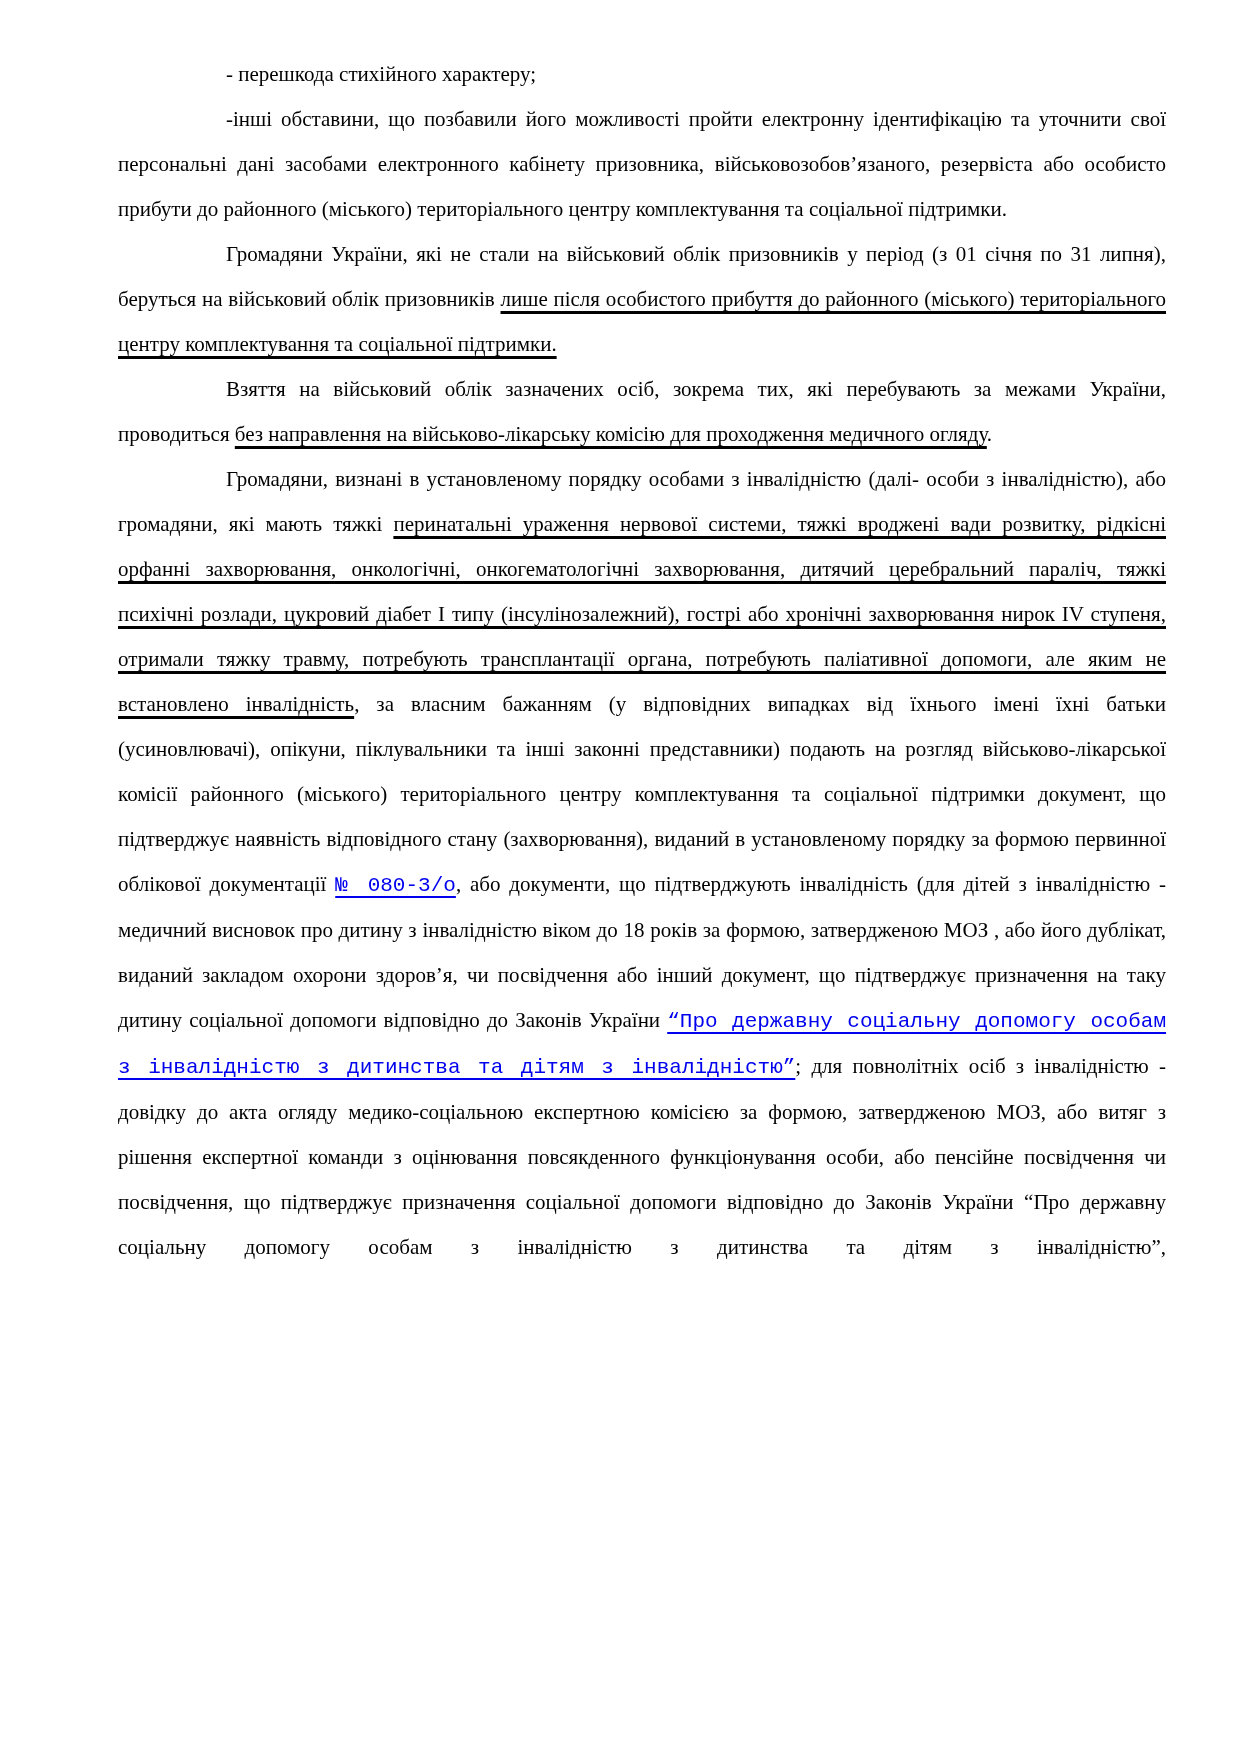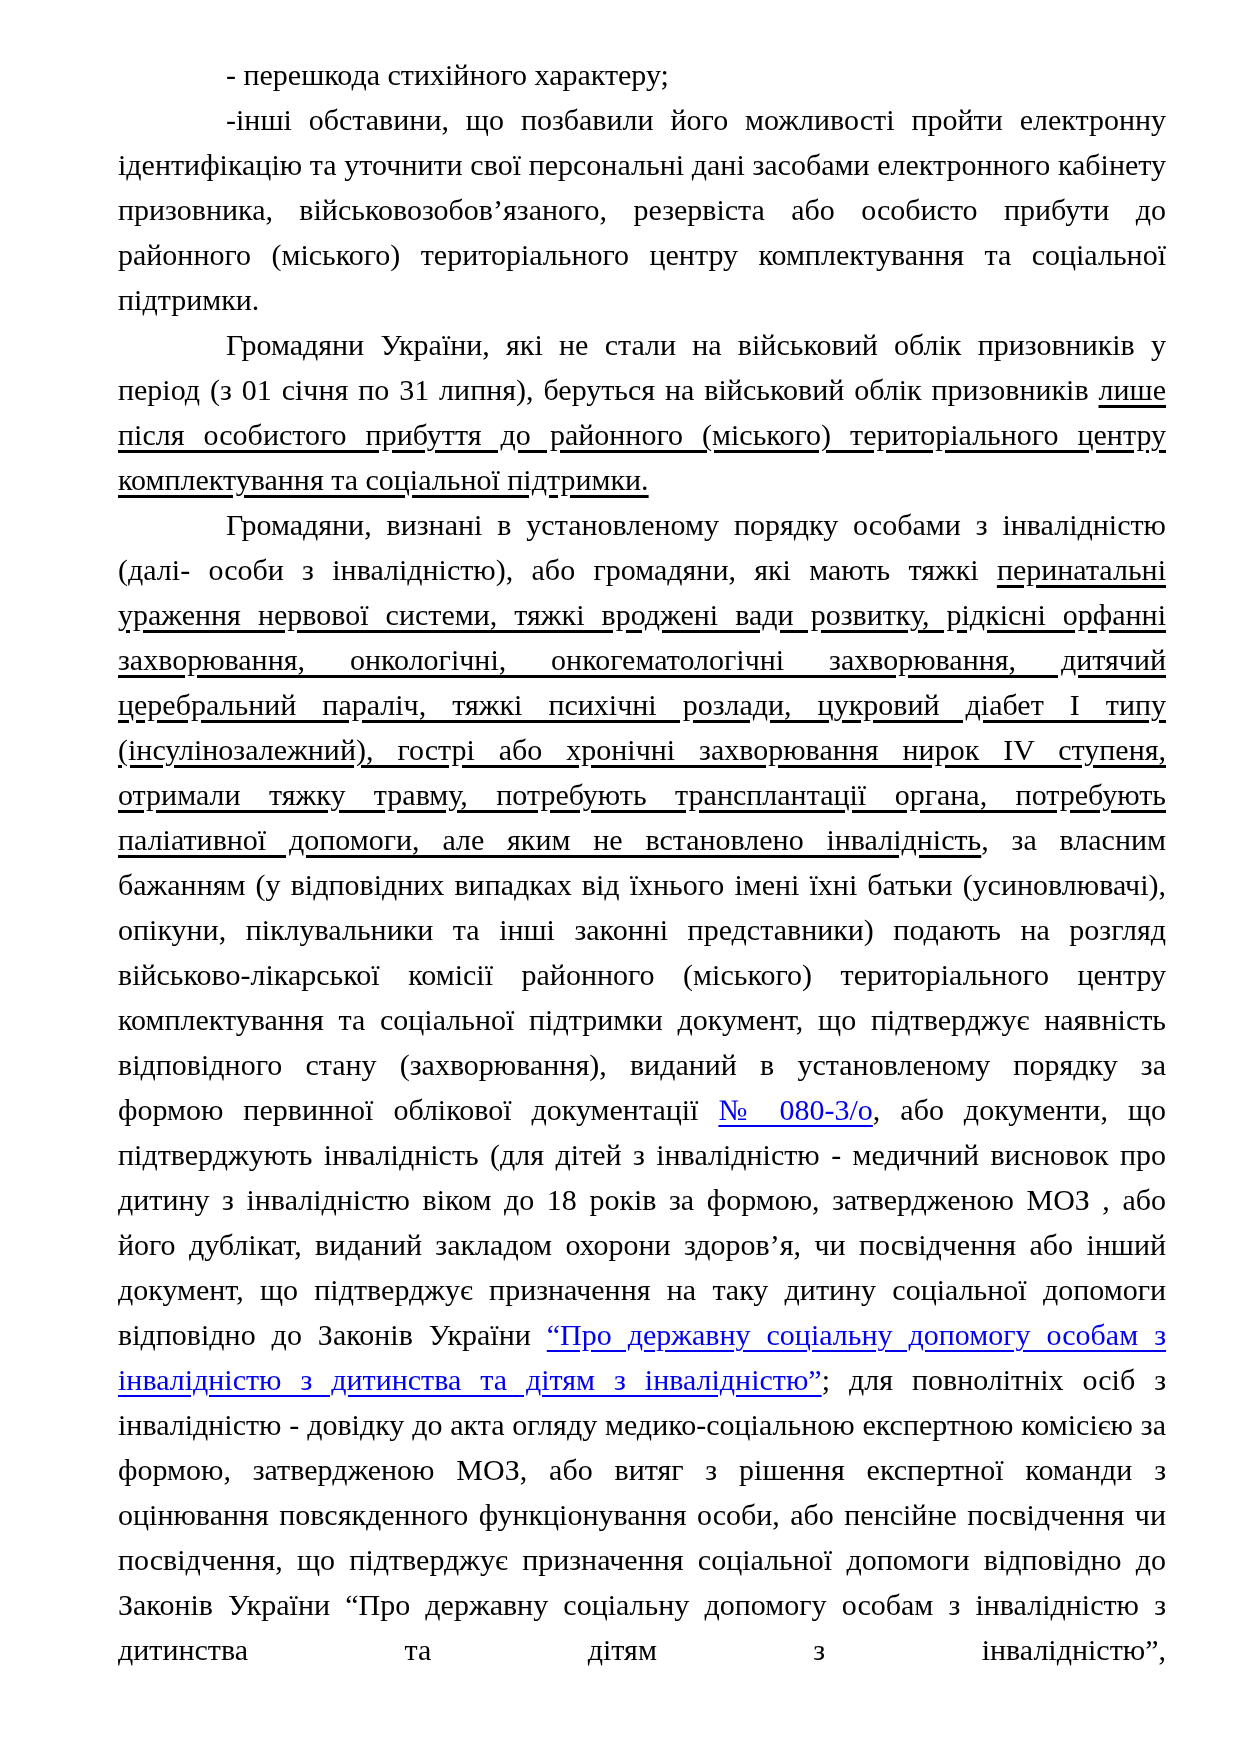--- a/index.html
+++ b/index.html
@@ -10,21 +10,21 @@
   .page {
     position: relative;
     width: 1240px;
     height: 1754px;
     margin: 0 auto;
     background: var(--page-bg, #ffffff);
     box-sizing: border-box;
     padding: 52px 74px 40px 118px;
     overflow: hidden;
     font-family: "Liberation Serif", "DejaVu Serif", serif;
-    font-size: 30px;
+    font-size: 21px;
     line-height: 45px;
     color: var(--text-color, #000000);
   }
   .doc-body p.para {
     margin: 0;
     text-align: justify;
     text-indent: 108px;
   }
   .doc-body p.para.stretch-last {
     text-align-last: justify;
@@ -34,25 +34,27 @@
     text-decoration: underline;
     text-decoration-thickness: 2.5px;
     text-underline-offset: 5px;
   }
   a.doclink {
     color: var(--link-color, #0000ee);
     text-decoration: underline;
     text-decoration-thickness: 2px;
     text-underline-offset: 5px;
     cursor: pointer;
+    font-family: Liberation Mono, monospace;
   }
 </style>
 </head>
 <body>
 
 <div class="page">
   <div class="doc-body">
       <p class="para"><span>- перешкода стихійного характеру;</span></p>
       <p class="para"><span>-інші обставини, що позбавили його можливості пройти електронну ідентифікацію та уточнити свої персональні дані засобами електронного кабінету призовника, військовозобов’язаного, резервіста або особисто прибути до районного (міського) територіального центру комплектування та соціальної підтримки.</span></p>
       <p class="para"><span>Громадяни України, які не стали на військовий облік призовників у період (</span><span class="run-bold">з 01 січня по 31 липня</span><span>), беруться на військовий облік призовників </span><span class="run-ul">лише після особистого прибуття до районного (міського) територіального центру комплектування та соціальної підтримки.</span></p>
+      <p class="para"><span>Взяття на військовий облік зазначених осіб, зокрема тих, які перебувають за межами України, проводиться </span><span class="run-ul">без направлення на військово-лікарську комісію для проходження медичного огляду</span><span>.</span></p>
       <p class="para stretch-last"><span>Громадяни, визнані в установленому порядку </span><span class="run-bold">особами з інвалідністю</span><span> (далі- особи з інвалідністю), або громадяни, які мають тяжкі </span><span class="run-ul">перинатальні ураження нервової системи, тяжкі вроджені вади розвитку, рідкісні орфанні захворювання, онкологічні, онкогематологічні захворювання, дитячий церебральний параліч, тяжкі психічні розлади, цукровий діабет I типу (інсулінозалежний), гострі або хронічні захворювання нирок IV ступеня, отримали тяжку травму, потребують трансплантації органа, потребують паліативної допомоги, але яким не встановлено інвалідність</span><span>, за власним бажанням (у відповідних випадках від їхнього імені їхні батьки (усиновлювачі), опікуни, піклувальники та інші законні представники) подають на розгляд військово-лікарської комісії районного (міського) територіального центру комплектування та соціальної підтримки документ, що підтверджує наявність відповідного стану (захворювання), виданий в установленому порядку за формою первинної облікової документації </span><a class="doclink" href="#">№ 080-3/о</a><span>, або документи, що підтверджують інвалідність (для дітей з інвалідністю - медичний висновок про дитину з інвалідністю віком до 18 років за формою, затвердженою МОЗ , або його дублікат, виданий закладом охорони здоров’я, чи посвідчення або інший документ, що підтверджує призначення на таку дитину соціальної допомоги відповідно до Законів України </span><a class="doclink" href="#">“Про державну соціальну допомогу особам з інвалідністю з дитинства та дітям з інвалідністю”</a><span>; для повнолітніх осіб з інвалідністю - довідку до акта огляду медико-соціальною експертною комісією за формою, затвердженою МОЗ, або витяг з рішення експертної команди з оцінювання повсякденного функціонування особи, або пенсійне посвідчення чи посвідчення, що підтверджує призначення соціальної допомоги відповідно до Законів України “Про державну соціальну допомогу особам з інвалідністю з дитинства та дітям з інвалідністю”, </span></p>
     </div>
 </div>
 
 </body></html>

